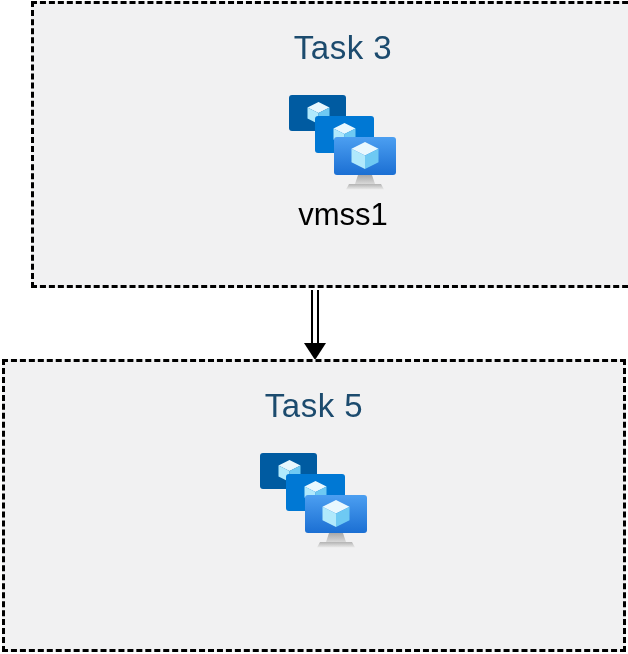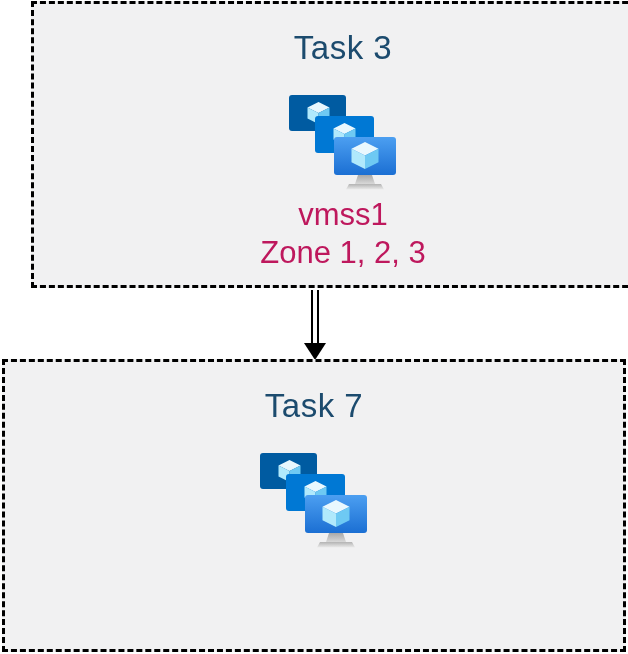--- a/index.html
+++ b/index.html
@@ -28,21 +28,21 @@
     margin-top:24px;
     font-size:33px;
     line-height:40px;
     color:#1c4b6e;
     letter-spacing:0.5px;
   }
   .vmss-icon{margin-top:26px;display:block;}
   .card-lines{
     margin-top:6px;
     text-align:center;
-    color:#be185d;
+    color:#000000;
     font-size:31px;
     line-height:38px;
   }
   .card-bottom .card-lines{margin-top:12px;}
   .connector-shaft{
     position:absolute;
     left:311px;
     top:290px;
     width:4px;
     height:55px;
@@ -101,29 +101,28 @@
       <polygon points="77,48 90.5,54.75 77,61.5 63.5,54.75" fill="#e9f8fe"></polygon>
       <polygon points="63.5,54.75 77,61.5 77,75 63.5,68.25" fill="#b0e9fc"></polygon>
       <polygon points="90.5,54.75 77,61.5 77,75 90.5,68.25" fill="#6ec9f3"></polygon>
 
       <polygon points="70,81 84,81 87,90 67,90" fill="url(#gradNeck)"></polygon>
       <polygon points="61,90 93,90 96,95.5 58,95.5" fill="url(#gradBase)"></polygon>
     </svg>
 
     <div class="card-lines">
       <div>vmss1</div>
-      <div>Zone 1, 2, 3</div>
     </div>
   </div>
 
   <div class="connector-shaft"></div>
   <div class="connector-head"></div>
 
   <div class="card card-bottom">
-    <div class="card-title">Task 7</div>
+    <div class="card-title">Task 5</div>
 
     <svg class="vmss-icon" width="110" height="96" viewBox="0 0 110 96">
 
       <rect x="1" y="1" width="57" height="36" rx="3" fill="#005ba1"></rect>
       <polygon points="30.5,8 41.5,13.5 30.5,19 19.5,13.5" fill="#e9f8fe"></polygon>
       <polygon points="19.5,13.5 30.5,19 30.5,30 19.5,24.5" fill="#b0e9fc"></polygon>
       <polygon points="41.5,13.5 30.5,19 30.5,30 41.5,24.5" fill="#6ec9f3"></polygon>
 
       <rect x="27" y="22" width="59" height="37" rx="3" fill="#0078d4"></rect>
       <polygon points="56.5,29 67.5,34.5 56.5,40 45.5,34.5" fill="#e9f8fe"></polygon>

